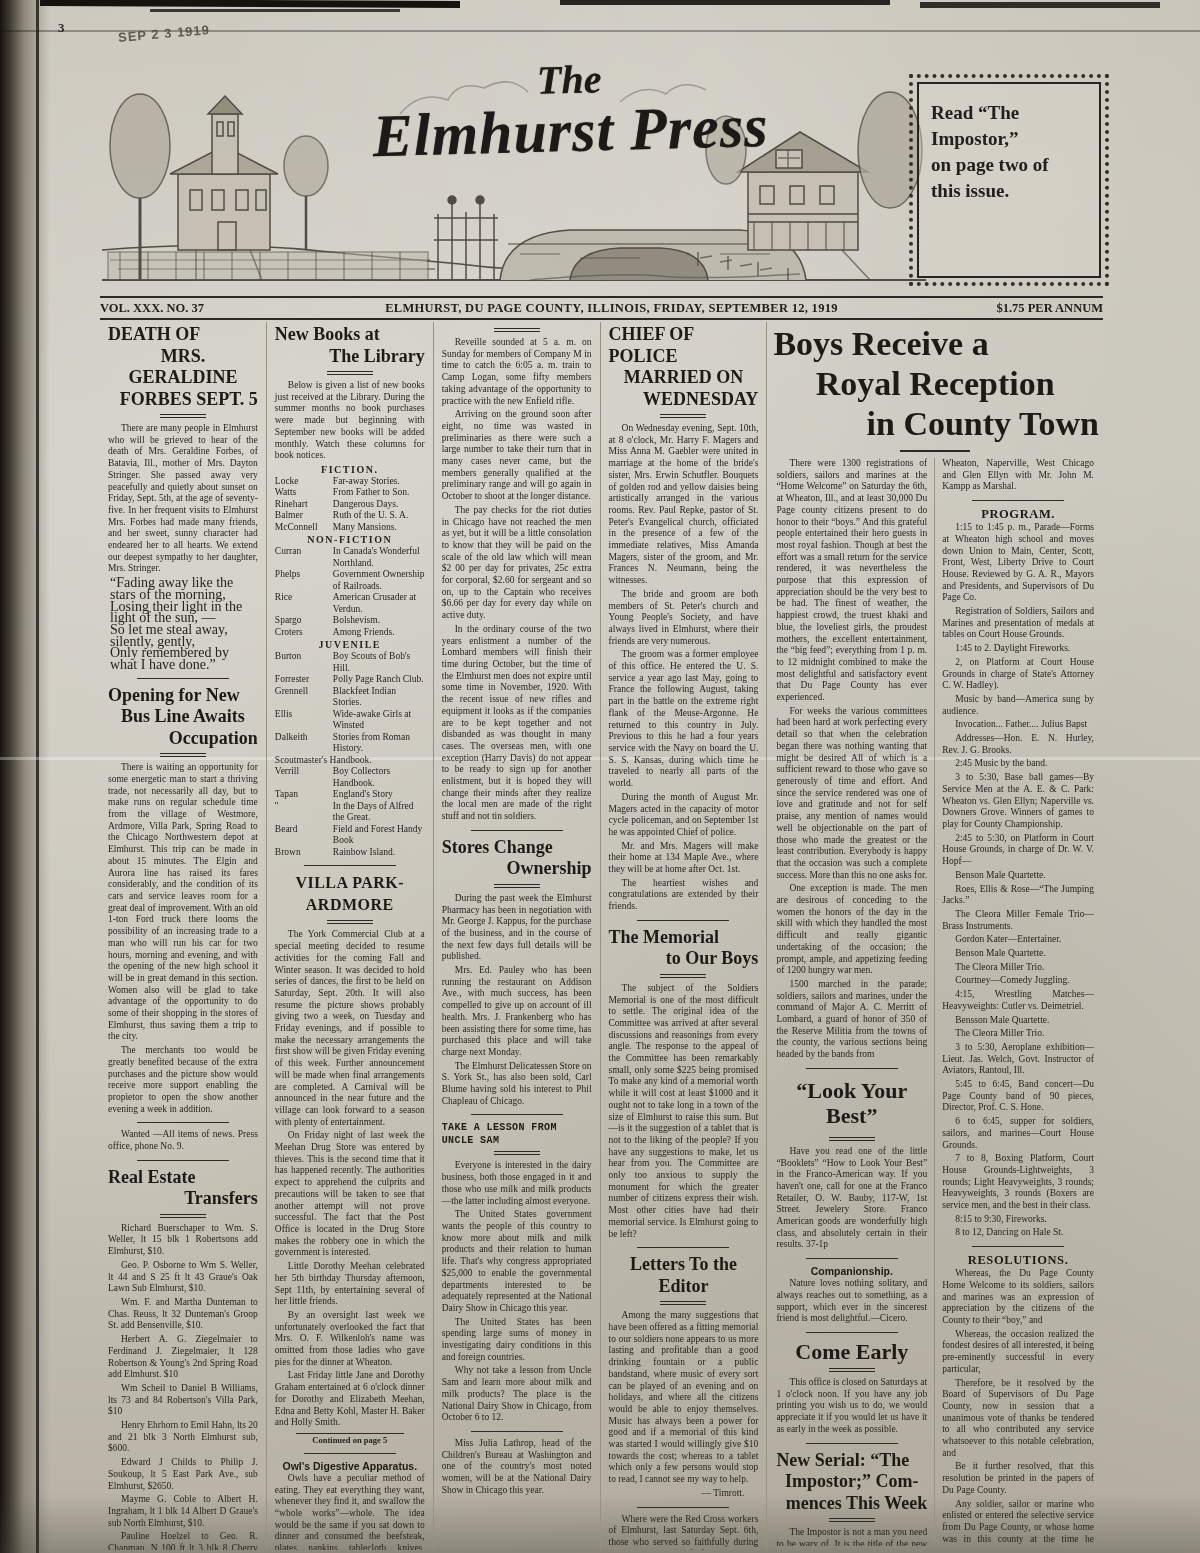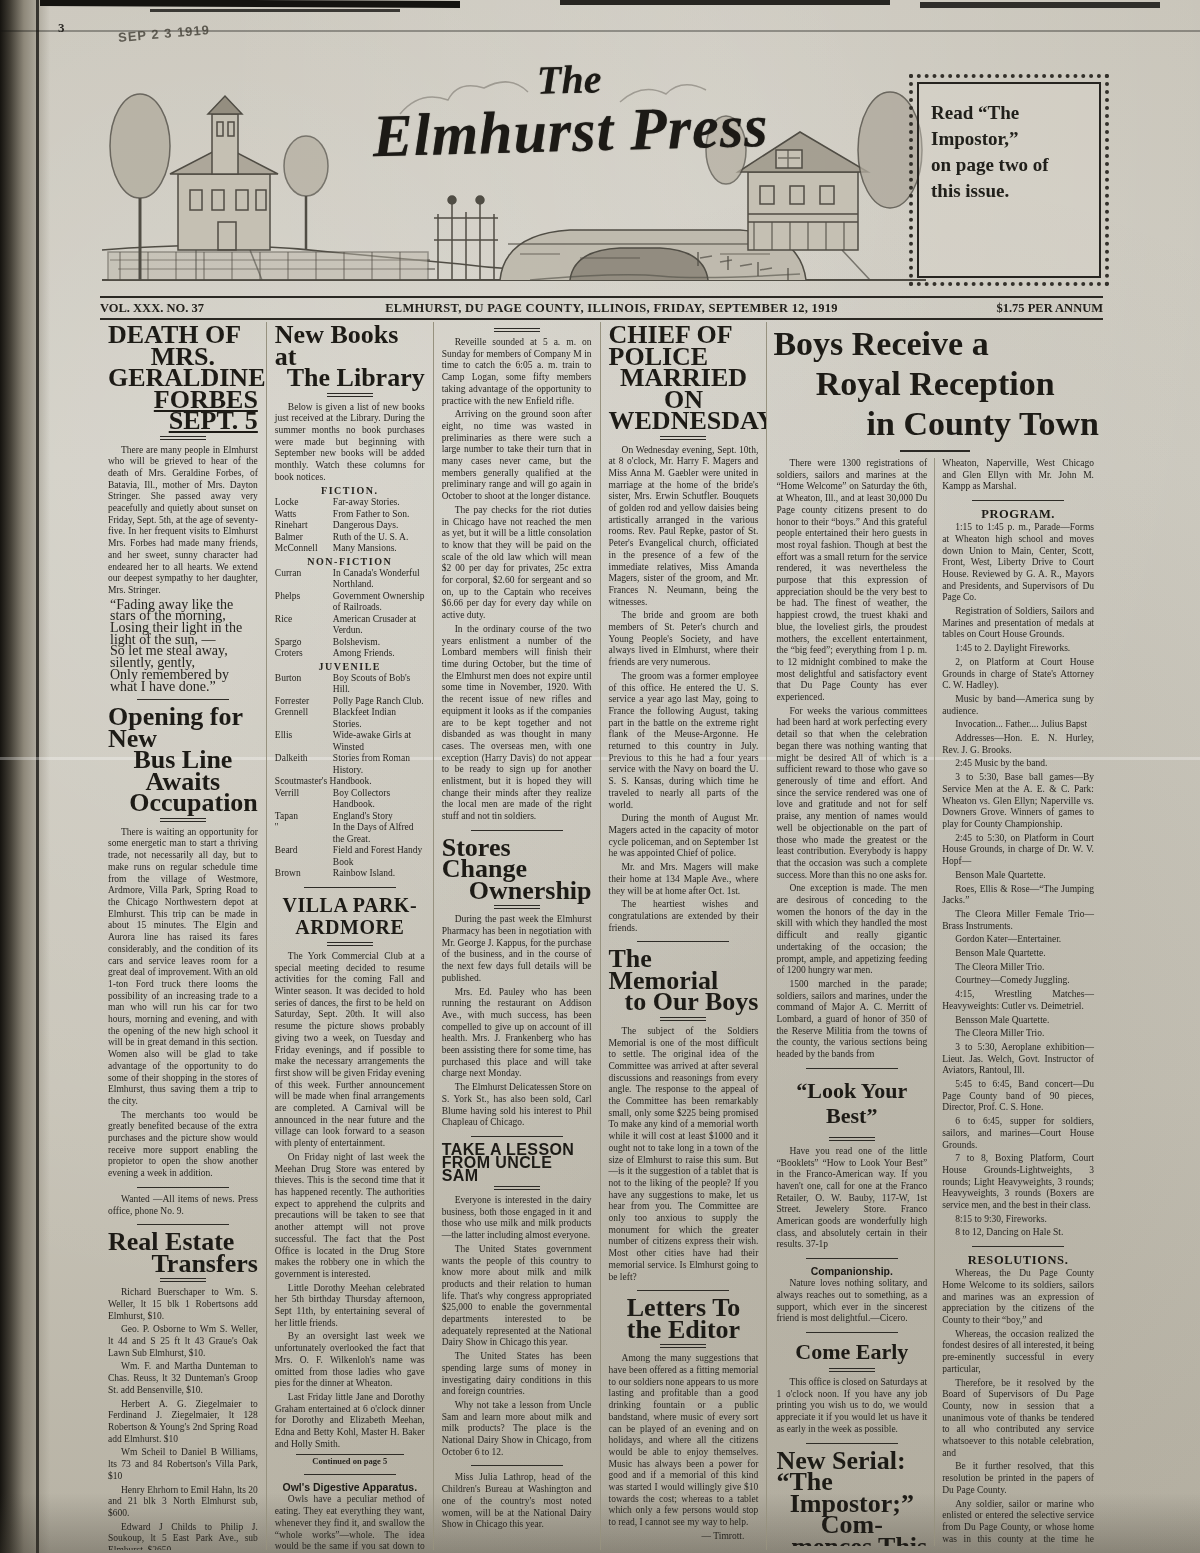--- a/index.html
+++ b/index.html
@@ -56,32 +56,32 @@
   .feature-title .headline-line:nth-child(2){text-align:center;}
   .feature-title .headline-line:nth-child(3){text-align:right;padding-right:2px;}
   .feature-rule{width:70px;border-top:2px solid #2b2925;margin:6px auto 6px;}
   .feature-cols{display:flex;height:calc(100% - 140px);}
   .fcol{width:50%;box-sizing:border-box;padding:0 7px;overflow:hidden;}
   .fcol:first-child{border-right:1px solid #97927f;}
   
   .article{margin:0;}
   .article-divider{width:92px;border-top:1px solid #2e2c27;margin:7px auto 6px;}
   .article-title{font-weight:bold;color:#1d1b16;margin:1px 0 0;}
-  .major .article-title{font-size:26px;line-height:21.5px;}
+  .major .article-title{font-size:18px;line-height:21.5px;}
   .major .article-title .headline-line{display:block;}
   .major .article-title[data-lines="1"] .headline-line{text-align:center;}
   .major .article-title[data-lines="2"] .headline-line:nth-child(1){text-align:left;}
   .major .article-title[data-lines="2"] .headline-line:nth-child(2){text-align:right;}
   .major .article-title[data-lines="3"] .headline-line:nth-child(1){text-align:left;}
   .major .article-title[data-lines="3"] .headline-line:nth-child(2){text-align:center;}
   .major .article-title[data-lines="3"] .headline-line:nth-child(3){text-align:right;}
-  .banner .article-title{font-size:20px;line-height:22px;text-align:center;letter-spacing:.5px;}
+  .banner .article-title{font-size:16px;line-height:22px;text-align:center;letter-spacing:.5px;}
   .medium .article-title{font-size:22px;line-height:25px;text-align:center;}
-  .smallcaps .article-title{font-family:Liberation Sans, sans-serif;
-    font-size:16px;line-height:13px;letter-spacing:.4px;text-align:left;}
+  .smallcaps .article-title{font-family:Liberation Mono, monospace;
+    font-size:10px;line-height:13px;letter-spacing:.4px;text-align:left;}
   .program .article-title{font-size:12.5px;line-height:15px;text-align:center;letter-spacing:.6px;}
   .filler .article-title{font-size:10.5px;line-height:13px;text-align:center;
     font-family:"Liberation Sans","DejaVu Sans",sans-serif;}
   .head-rule{width:46px;height:2px;border-top:1px solid #2b2925;border-bottom:1px solid #2b2925;margin:4px auto 5px;}
   .para{margin:0 0 2px;font-size:9.5px;line-height:11.7px;text-align:justify;text-indent:13px;}
   .para.cont{text-indent:0;}
   .poem-line{margin:0;font-size:14px;line-height:11.7px;text-align:left;padding-left:2px;}
   .sec-label{margin:1px 0;font-size:10px;letter-spacing:1.5px;text-align:center;font-weight:bold;}
   .book-row{display:flex;font-size:9.5px;line-height:11.5px;margin:0;}
   .book-author{width:58px;flex:0 0 58px;}
@@ -185,21 +185,21 @@
     <span class="dl-loc">ELMHURST, DU PAGE COUNTY, ILLINOIS, FRIDAY, SEPTEMBER 12, 1919</span>
     <span class="dl-price">$1.75 PER ANNUM</span>
   </div>
 
   <div class="body-columns">
     <section class="col">
         <article class="article major">
           <h2 class="article-title" data-lines="3" style="margin: 0px;">
             <span class="headline-line" style="display: block;">DEATH OF</span>
             <span class="headline-line" style="display: block;">MRS. GERALDINE</span>
-            <span class="headline-line" style="display: block; text-decoration: underline;">FORBES SEPT. 5</span>
+            <span class="headline-line" style="display: block;">FORBES SEPT. 5</span>
           </h2>
           <div class="head-rule"></div>
           <p class="para">There are many people in Elmhurst who will be grieved to hear of the death of Mrs. Geraldine Forbes, of Batavia, Ill., mother of Mrs. Dayton Stringer. She passed away very peacefully and quietly about sunset on Friday, Sept. 5th, at the age of seventy-five. In her frequent visits to Elmhurst Mrs. Forbes had made many friends, and her sweet, sunny character had endeared her to all hearts. We extend our deepest sympathy to her daughter, Mrs. Stringer.</p>
           <p class="poem-line">“Fading away like the stars of the morning,</p>
           <p class="poem-line">Losing their light in the light of the sun, —</p>
           <p class="poem-line">So let me steal away, silently, gently,</p>
           <p class="poem-line">Only remembered by what I have done.”</p>
         </article>
         <div class="article-divider"></div>
         <article class="article major">

